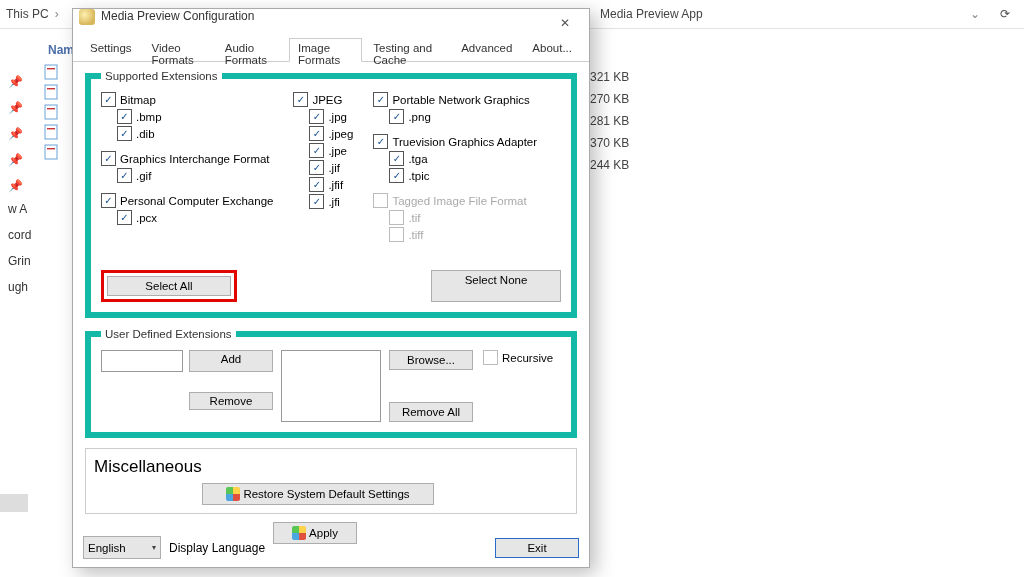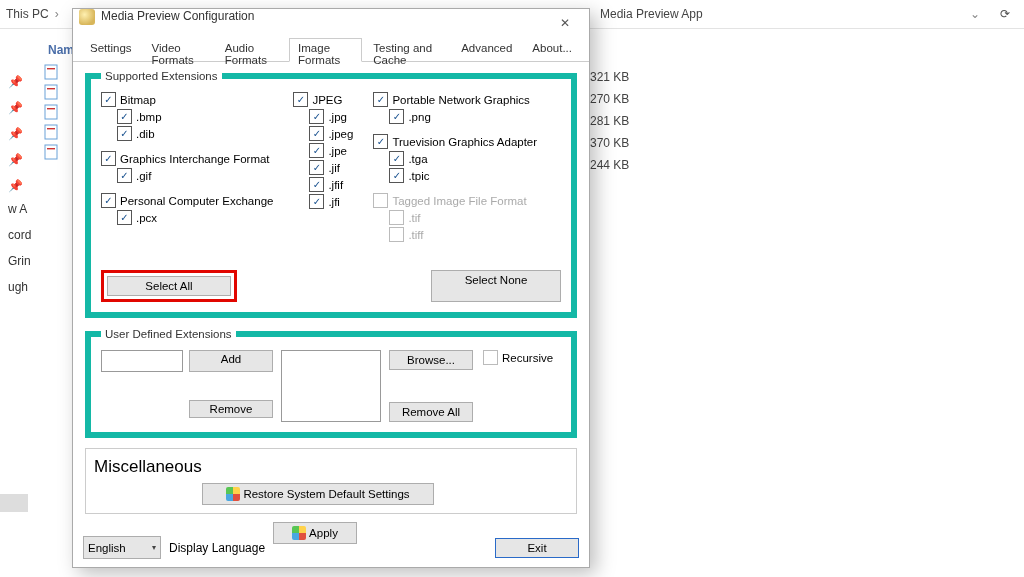--- a/index.html
+++ b/index.html
@@ -279,21 +279,21 @@
     </fieldset>
 
     <fieldset>
       <legend>User Defined Extensions</legend>
       <div class="user-row">
         <div>
           <div style="display:flex;gap:6px">
             <div class="txt"></div>
             <div class="btn sm">Add</div>
           </div>
-          <div style="display:flex;gap:6px;margin-top:28px;justify-content:flex-end">
+          <div style="display:flex;gap:6px;margin-top:20px;justify-content:flex-end">
             <div class="btn sm">Remove</div>
           </div>
         </div>
         <div class="txt big"></div>
         <div>
           <div style="display:flex;gap:10px;align-items:flex-start">
             <div class="btn md">Browse...</div>
             <div class="recursive">
                 <span class="chk off">✓</span>
                 <span>Recursive</span>

